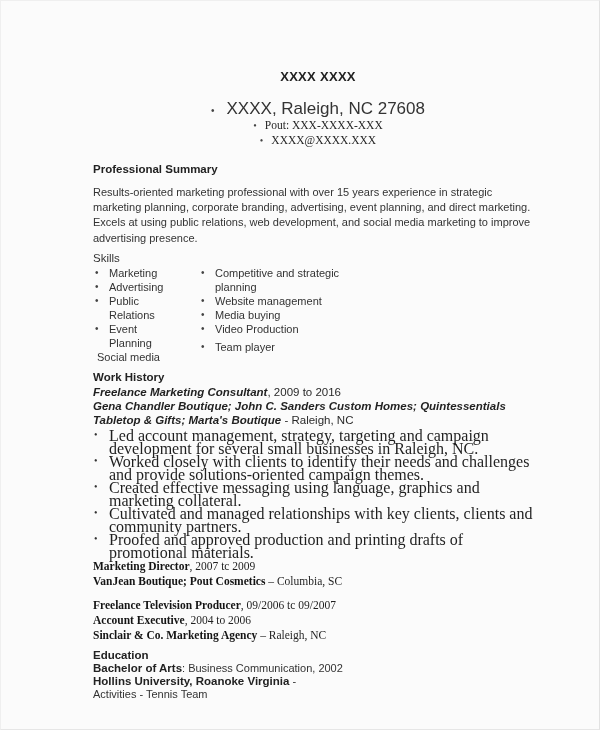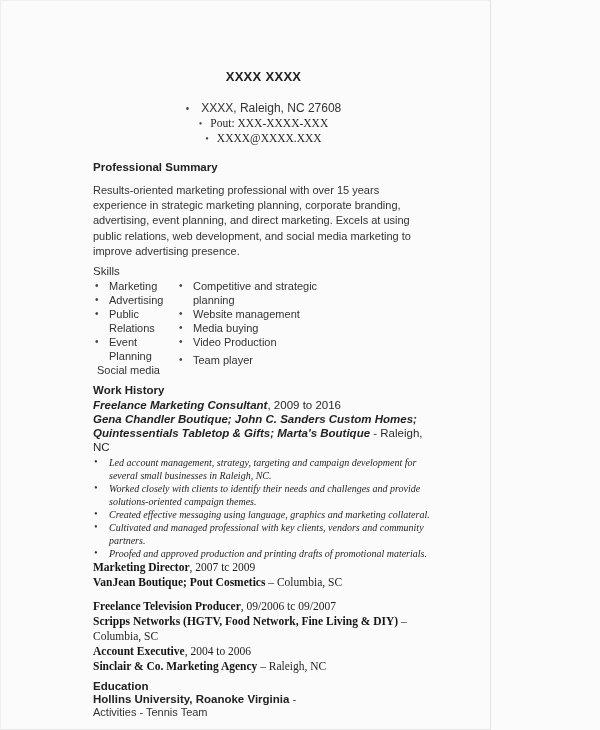--- a/index.html
+++ b/index.html
@@ -1,53 +1,53 @@
 <!DOCTYPE html>
 <html><head>
 <meta charset="utf-8">
 <style>
   html,body{margin:0;padding:0;background:#fbfbfb;}
   .page{
     position:relative;
-    width:491px;height:730px;
+    width:600px;height:730px;
     box-sizing:border-box;
     background:#fbfbfb;
     border:1px solid #efefef;
     border-right:1px solid #e2e2e2;
     border-bottom:1px solid #e6e6e6;
     padding:68px 56px 0 92px;
     overflow:hidden;
     color:#333;
     font-family:"Liberation Sans","DejaVu Sans",sans-serif;
   }
   .sans{font-family:"Liberation Sans","DejaVu Sans",sans-serif;}
   .serif{font-family:"Liberation Serif","DejaVu Serif",serif;}
 
   .name{
     text-align:center;font-weight:bold;font-size:13px;line-height:16px;
     letter-spacing:.3px;color:#222;
   }
   .contact{margin-top:16px;text-align:center;}
-  .c-line{line-height:15px;font-size:12px;color:#333;}
+  .c-line{line-height:15px;font-size:17px;color:#333;}
   .c-line.serif{font-size:11.5px;color:#262626;}
   .b{display:inline-block;}
   .b::before{content:"\2022";font-size:10px;color:#444;}
   .b.wide{margin-right:12px;}
   .b.mid{margin-right:8px;}
 
   .sec-heading{
     font-weight:bold;font-size:11.5px;line-height:15px;color:#222;
   }
   .mt-summary{margin-top:14px;}
   .summary-text{
     margin-top:8px;font-size:11px;line-height:15.2px;max-width:452px;color:#333;
   }
   .skills-heading{margin-top:5px;font-size:11.5px;line-height:15px;color:#333;}
 
-  .skills-cols{display:flex;gap:0;}
+  .skills-cols{display:flex;gap:22px;}
   ul.blist{list-style:none;margin:0;padding:0;}
   ul.blist li{
     position:relative;padding-left:16px;
     font-size:11px;line-height:14px;color:#333;
   }
   ul.blist li::before{
     content:"\2022";position:absolute;left:2px;top:0;
     font-size:10px;color:#444;
   }
   ul.skills-left li{width:62px;}
@@ -57,21 +57,21 @@
   ul.blist li.gap-top{margin-top:4px;}
 
   .work-heading{margin-top:6px;}
   .job-head{font-size:11.5px;line-height:14px;color:#2a2a2a;max-width:452px;}
   .job-head .bold{font-weight:bold;color:#222;font-style:italic;}
 
   ul.duties{list-style:none;margin:2px 0 0 0;padding:0;max-width:452px;}
   ul.duties li{
     position:relative;padding-left:16px;
     font-family:"Liberation Serif","DejaVu Serif",serif;
-    font-size:10px;line-height:13px;color:#1f1f1f;font-style:italic;
+    font-size:16px;line-height:13px;color:#1f1f1f;
   }
   ul.duties li::before{
     content:"\2022";position:absolute;left:1px;top:-1px;
     font-size:10px;color:#333;
   }
 
   .job-line{
     font-family:"Liberation Serif","DejaVu Serif",serif;
     font-size:11.5px;line-height:15px;color:#1f1f1f;max-width:452px;
   }
@@ -119,39 +119,39 @@
 
   <div class="sec-heading work-heading">Work History</div>
 
   <div>
     <div class="job-head"><span class="bold">Freelance Marketing Consultant</span><span>, 2009 to 2016</span></div>
     <div class="job-head"><span class="bold">Gena Chandler Boutique; John C. Sanders Custom Homes; Quintessentials Tabletop &amp; Gifts; Marta's Boutique</span><span> - Raleigh, NC</span></div>
     <ul class="duties">
       <li>Led account management, strategy, targeting and campaign development for several small businesses in Raleigh, NC.</li>
       <li>Worked closely with clients to identify their needs and challenges and provide solutions-oriented campaign themes.</li>
       <li>Created effective messaging using language, graphics and marketing collateral.</li>
-      <li>Cultivated and managed professional with key clients, vendors and community partners.</li>
+      <li>Cultivated and managed relationships with key clients, clients and community partners.</li>
       <li>Proofed and approved production and printing drafts of promotional materials.</li>
     </ul>
   </div>
 
   <div>
     <div class="job-line"><span class="bold">Marketing Director</span><span>, 2007 tc 2009</span></div>
     <div class="job-line"><span class="bold">VanJean Boutique; Pout Cosmetics</span><span> – Columbia, SC</span></div>
   </div>
 
   <div class="job-spacer">
     <div class="job-line"><span class="bold">Freelance Television Producer</span><span>, 09/2006 tc 09/2007</span></div>
-    <div class="job-line"><span class="bold">Scripps Networks (HGTV, Food Network, Fine Living &amp; DIY)</span><span> – Columbia, SC</span></div>
   </div>
 
   <div>
     <div class="job-line"><span class="bold">Account Executive</span><span>, 2004 to 2006</span></div>
     <div class="job-line"><span class="bold">Sinclair &amp; Co. Marketing Agency</span><span> – Raleigh, NC</span></div>
   </div>
 
   <div class="edu">
     <div class="sec-heading">Education</div>
+    <div class="edu-line"><span class="bold">Bachelor of Arts</span><span>: Business Communication, 2002</span></div>
     <div class="edu-line"><span class="bold">Hollins University, Roanoke Virginia</span><span> -</span></div>
     <div class="edu-line">Activities - Tennis Team</div>
   </div>
 
 </div>
 
 </body></html>

